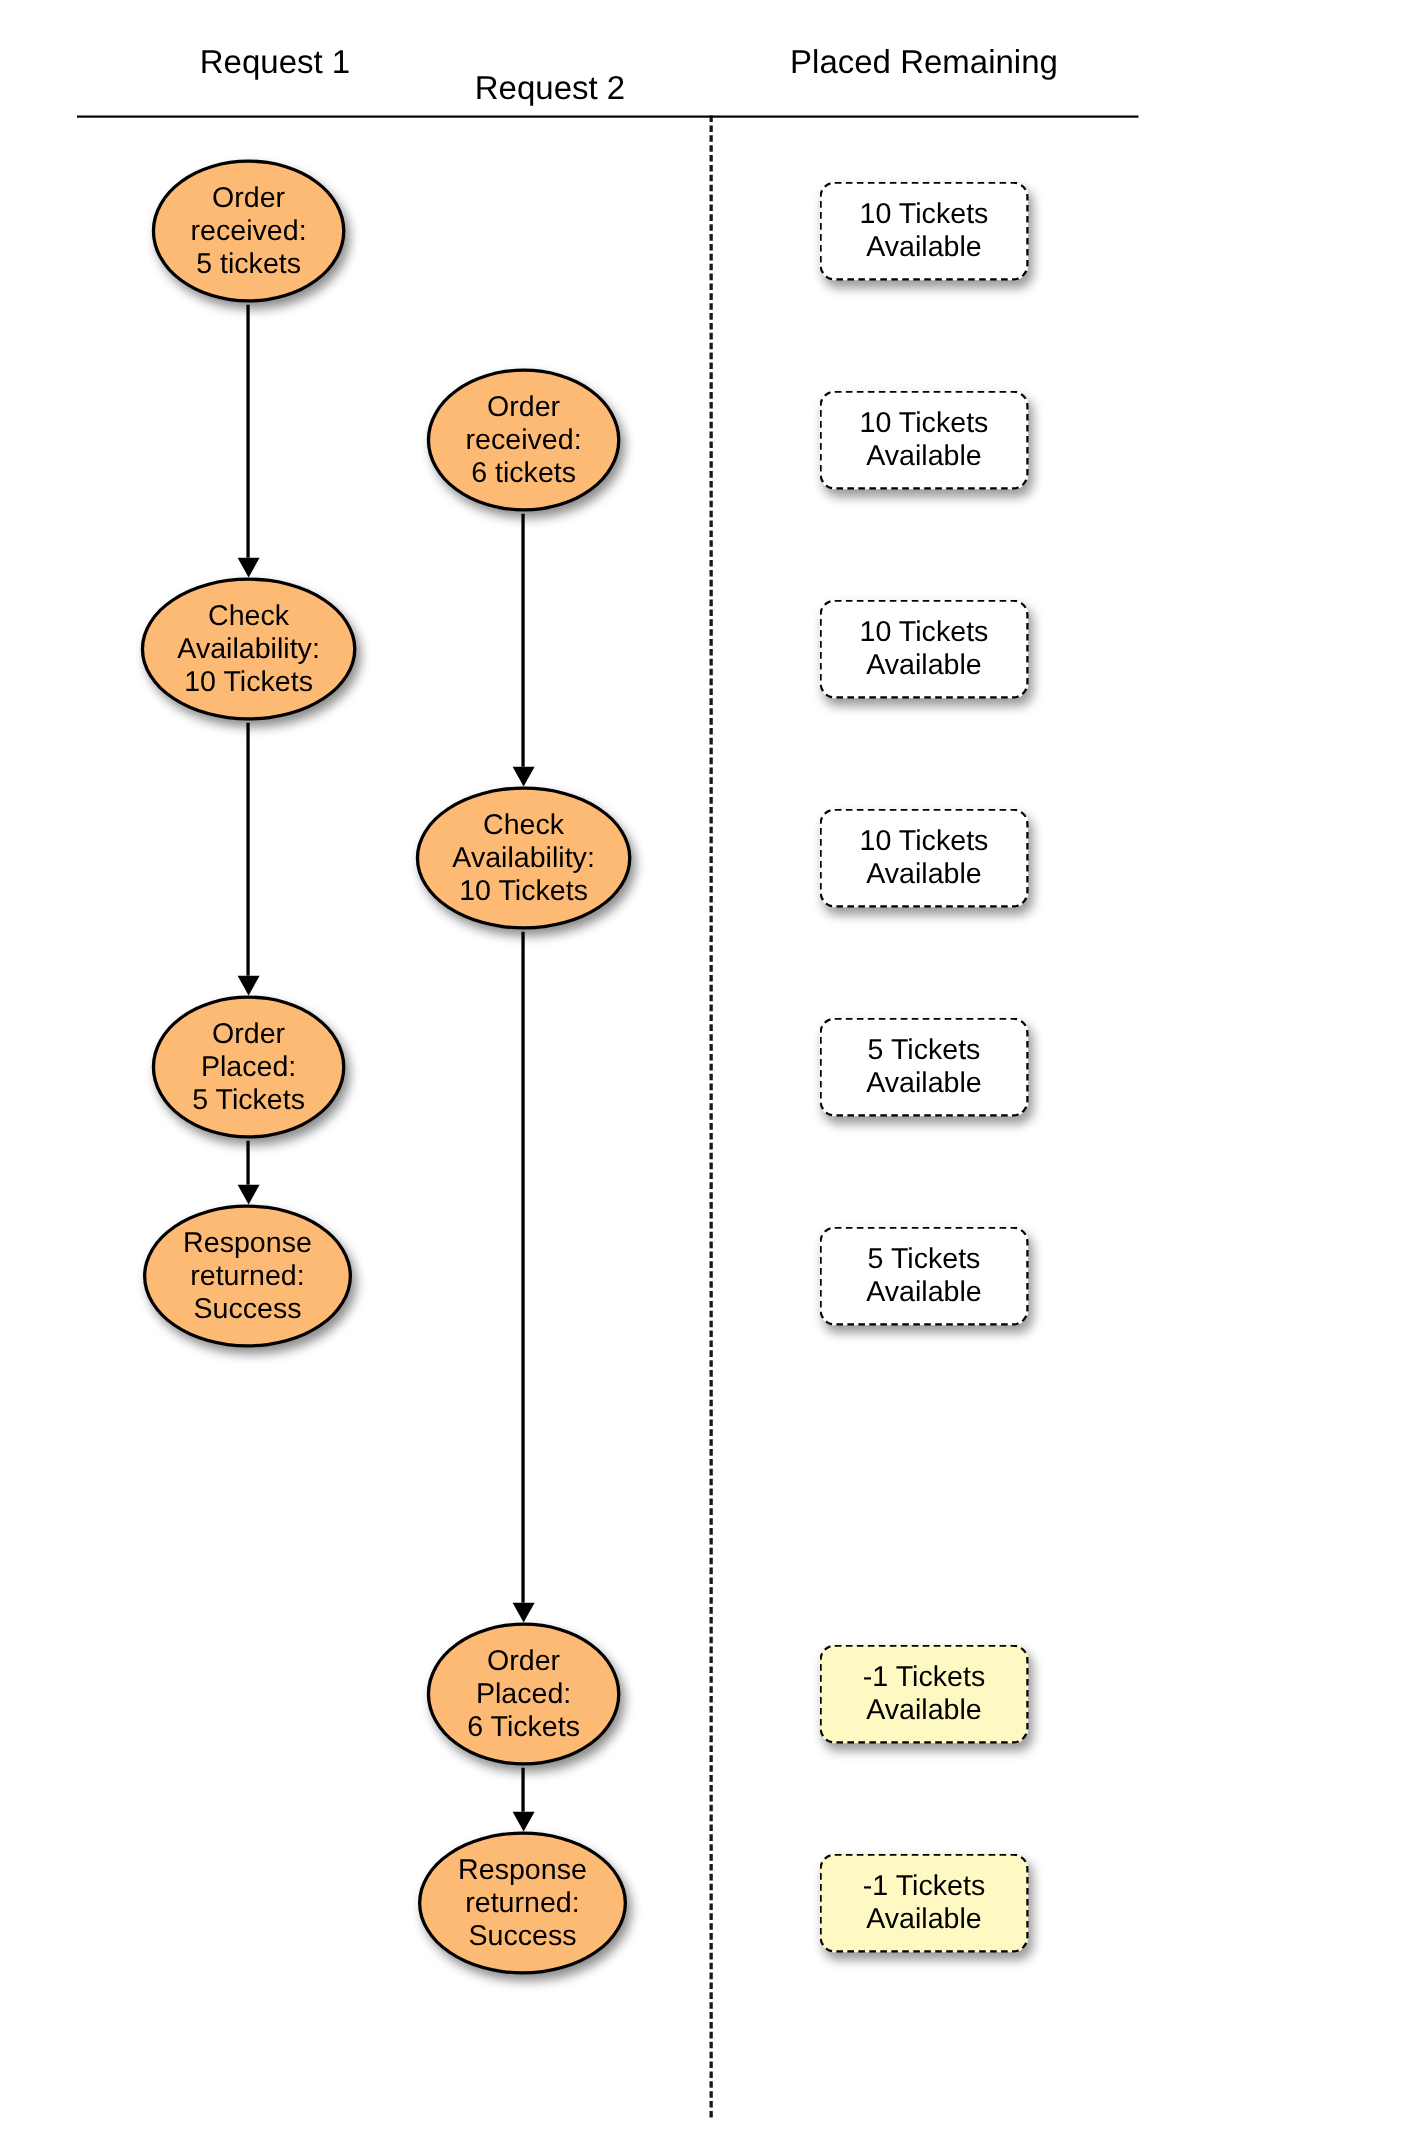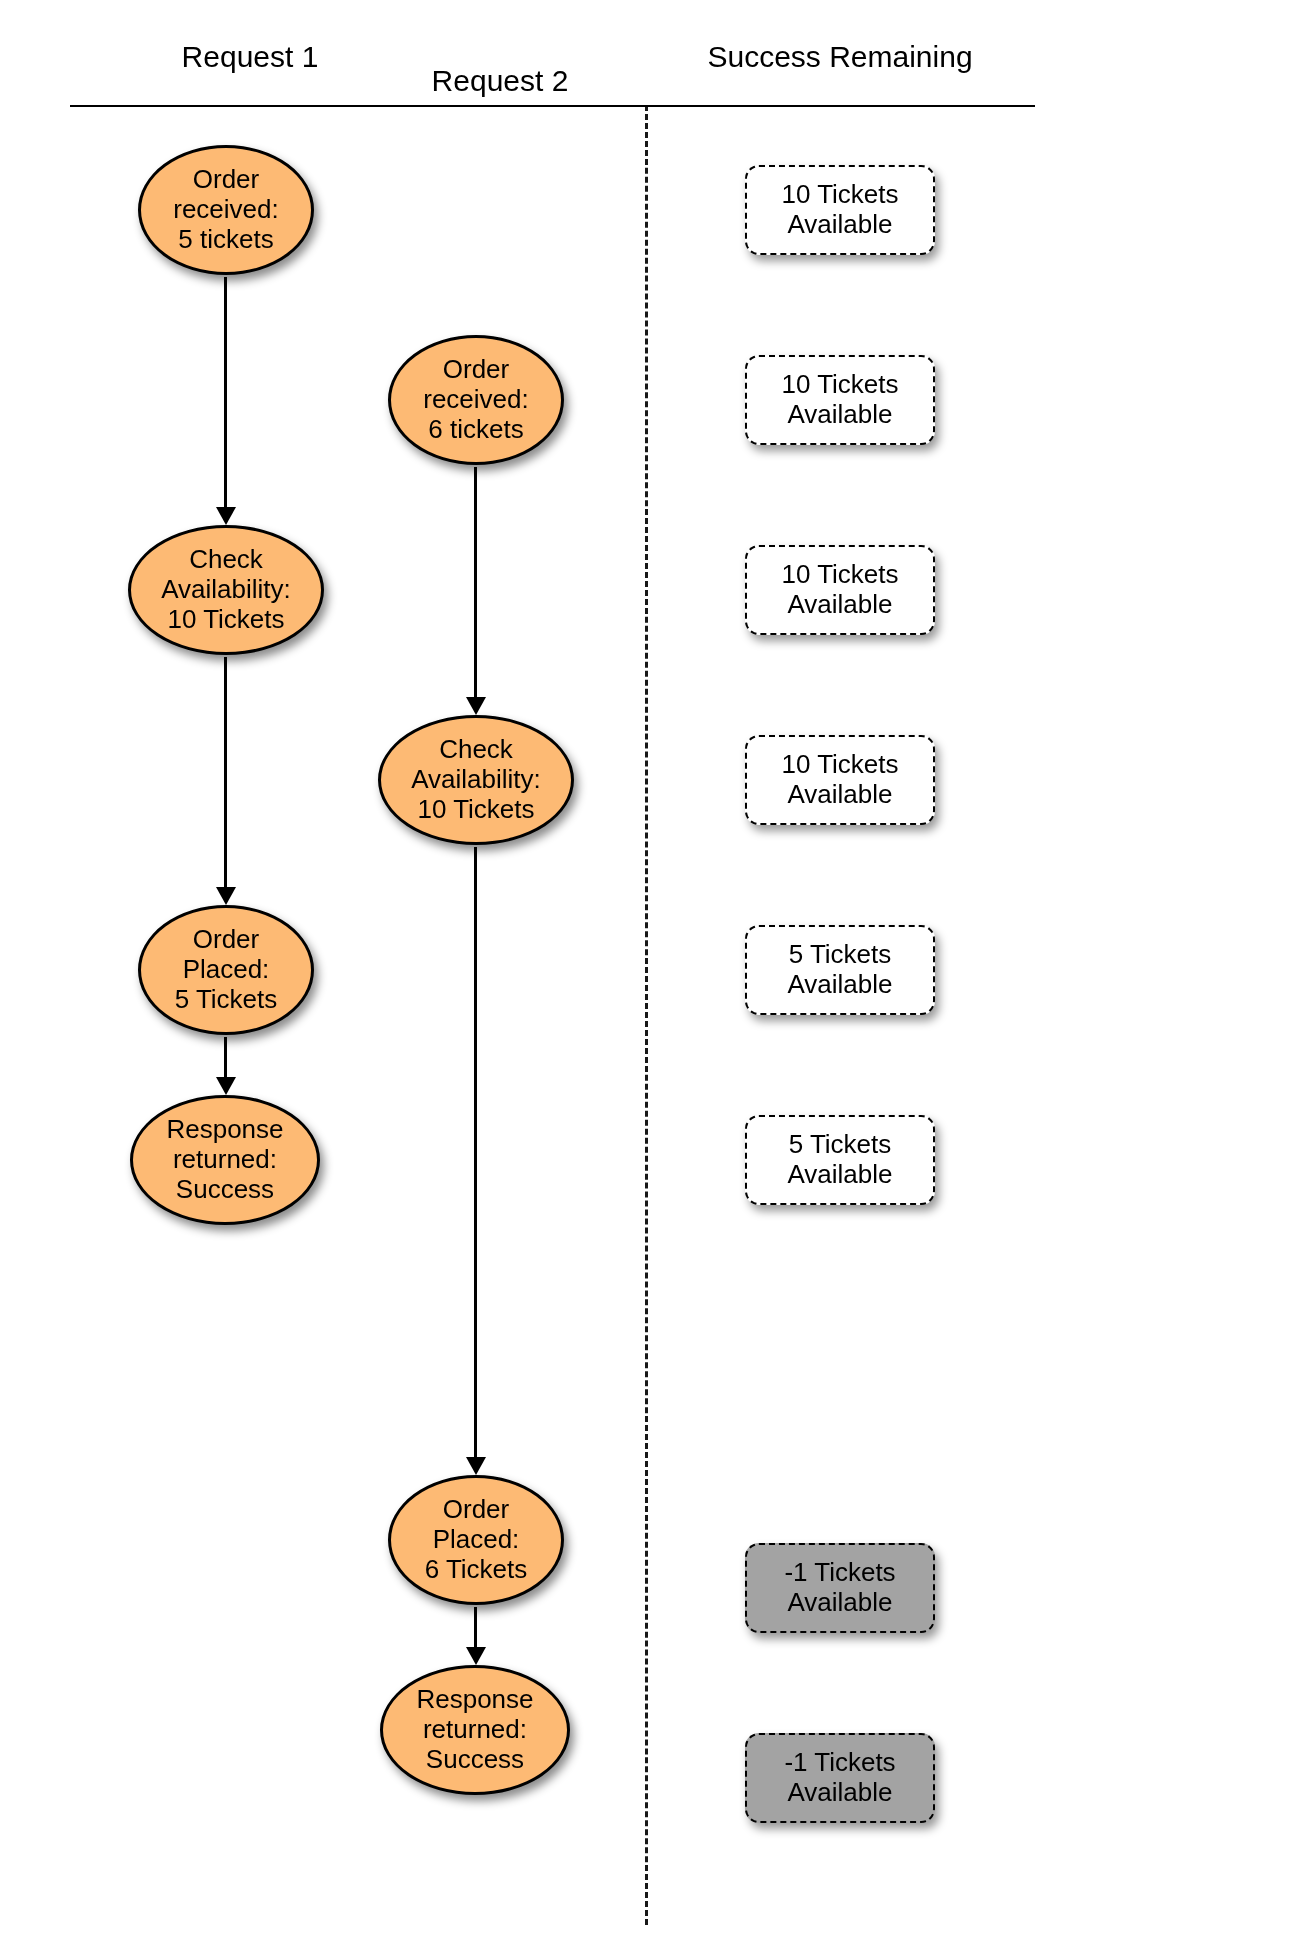--- a/index.html
+++ b/index.html
@@ -67,22 +67,21 @@
     align-items: center;
     justify-content: center;
     text-align: center;
     line-height: 1.15;
     padding: 4px 8px;
     box-sizing: border-box;
     box-shadow: 4px 6px 10px rgba(0,0,0,0.4);
     white-space: pre-line;
   }
   .statebox.error {
-    background: #a3a3a3;
-    margin-top: 48px;
+    background: #fef9c3;
   }
 
   
   .arrow-v {
     position: absolute;
     width: 0;
     border-left: 3px solid #000;
   }
   .arrowhead-down {
     position: absolute;
@@ -96,21 +95,21 @@
 </style>
 </head>
 <body>
 
 <div class="page">
 
   <div class="header" style="left:120px; top:40px; width:260px;">Request 1</div>
 
   <div class="header" style="left:370px; top:40px; width:260px;margin-top:24px;">Request 2</div>
 
-  <div class="header" style="left:660px; top:40px; width:360px;">Success Remaining</div>
+  <div class="header" style="left:660px; top:40px; width:360px;">Placed Remaining</div>
 
   <div class="hrule" style="left:70px; top:105px; width:965px;"></div>
 
   <div class="vdash" style="left:645px; top:105px; height:1820px;"></div>
 
   <div class="ellipse" style="left:138px; top:145px; width:176px; height:130px;">Order
 received:
 5 tickets</div>
 
   <div class="arrow-v" style="left:224px; top:277px; height:230px;"></div>

